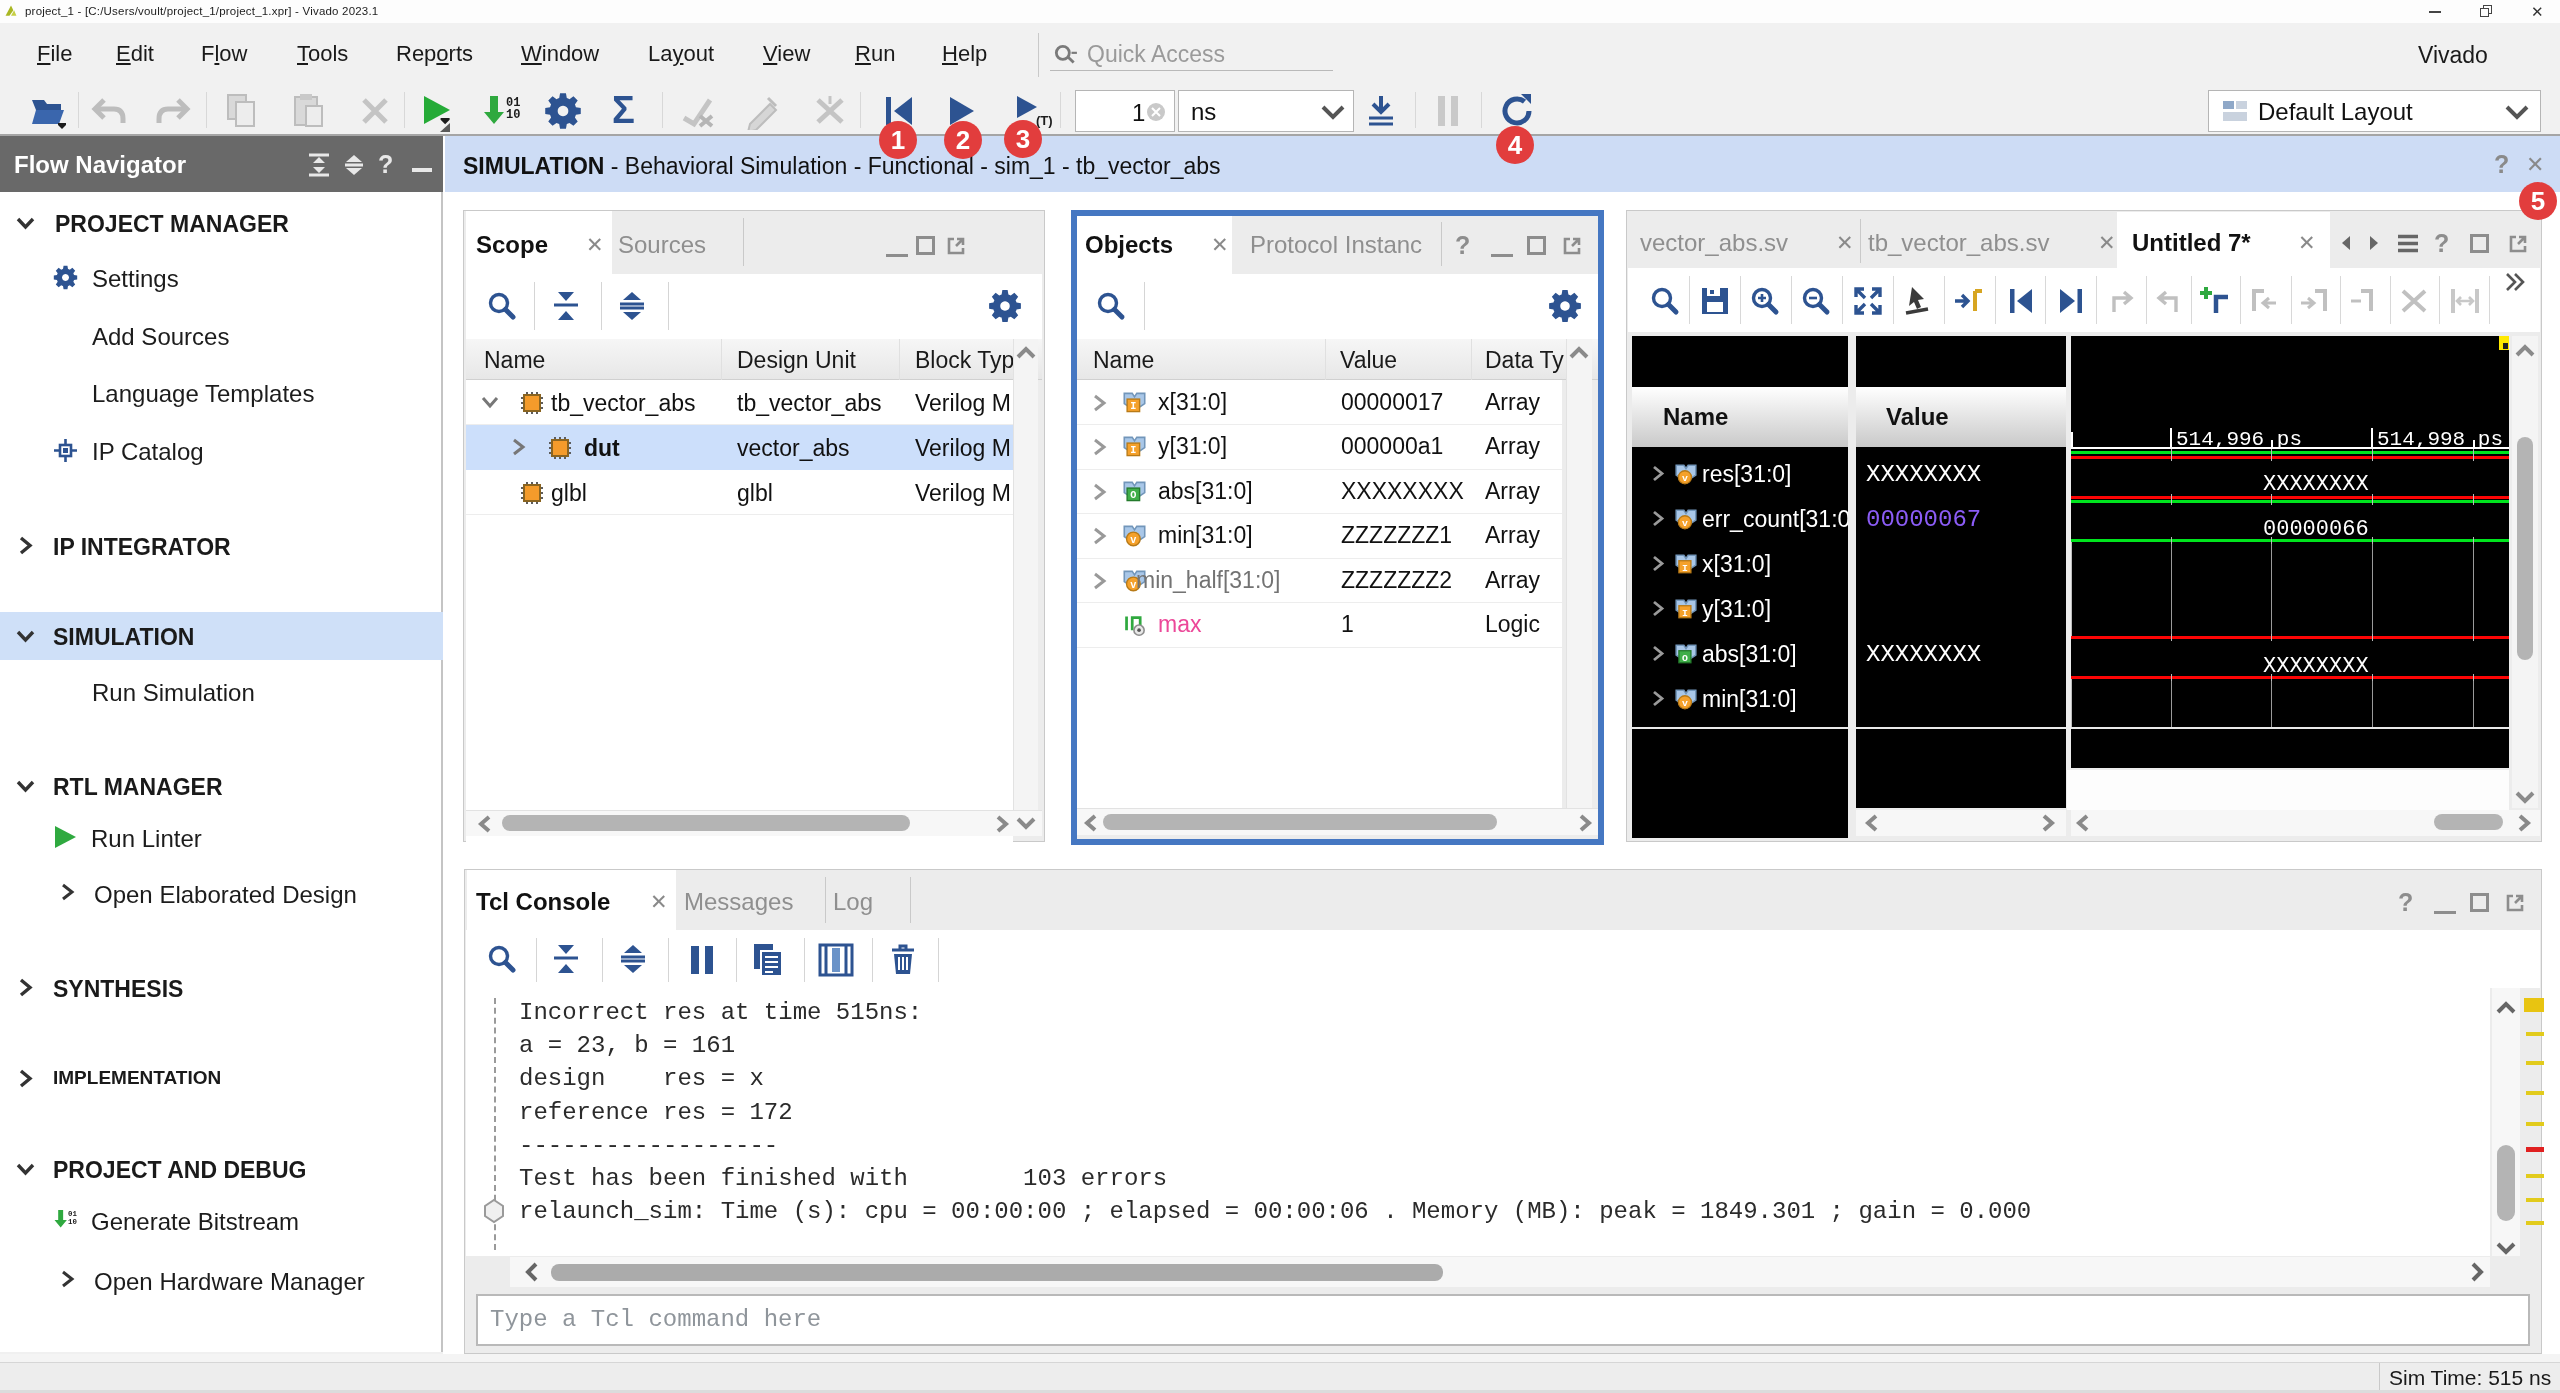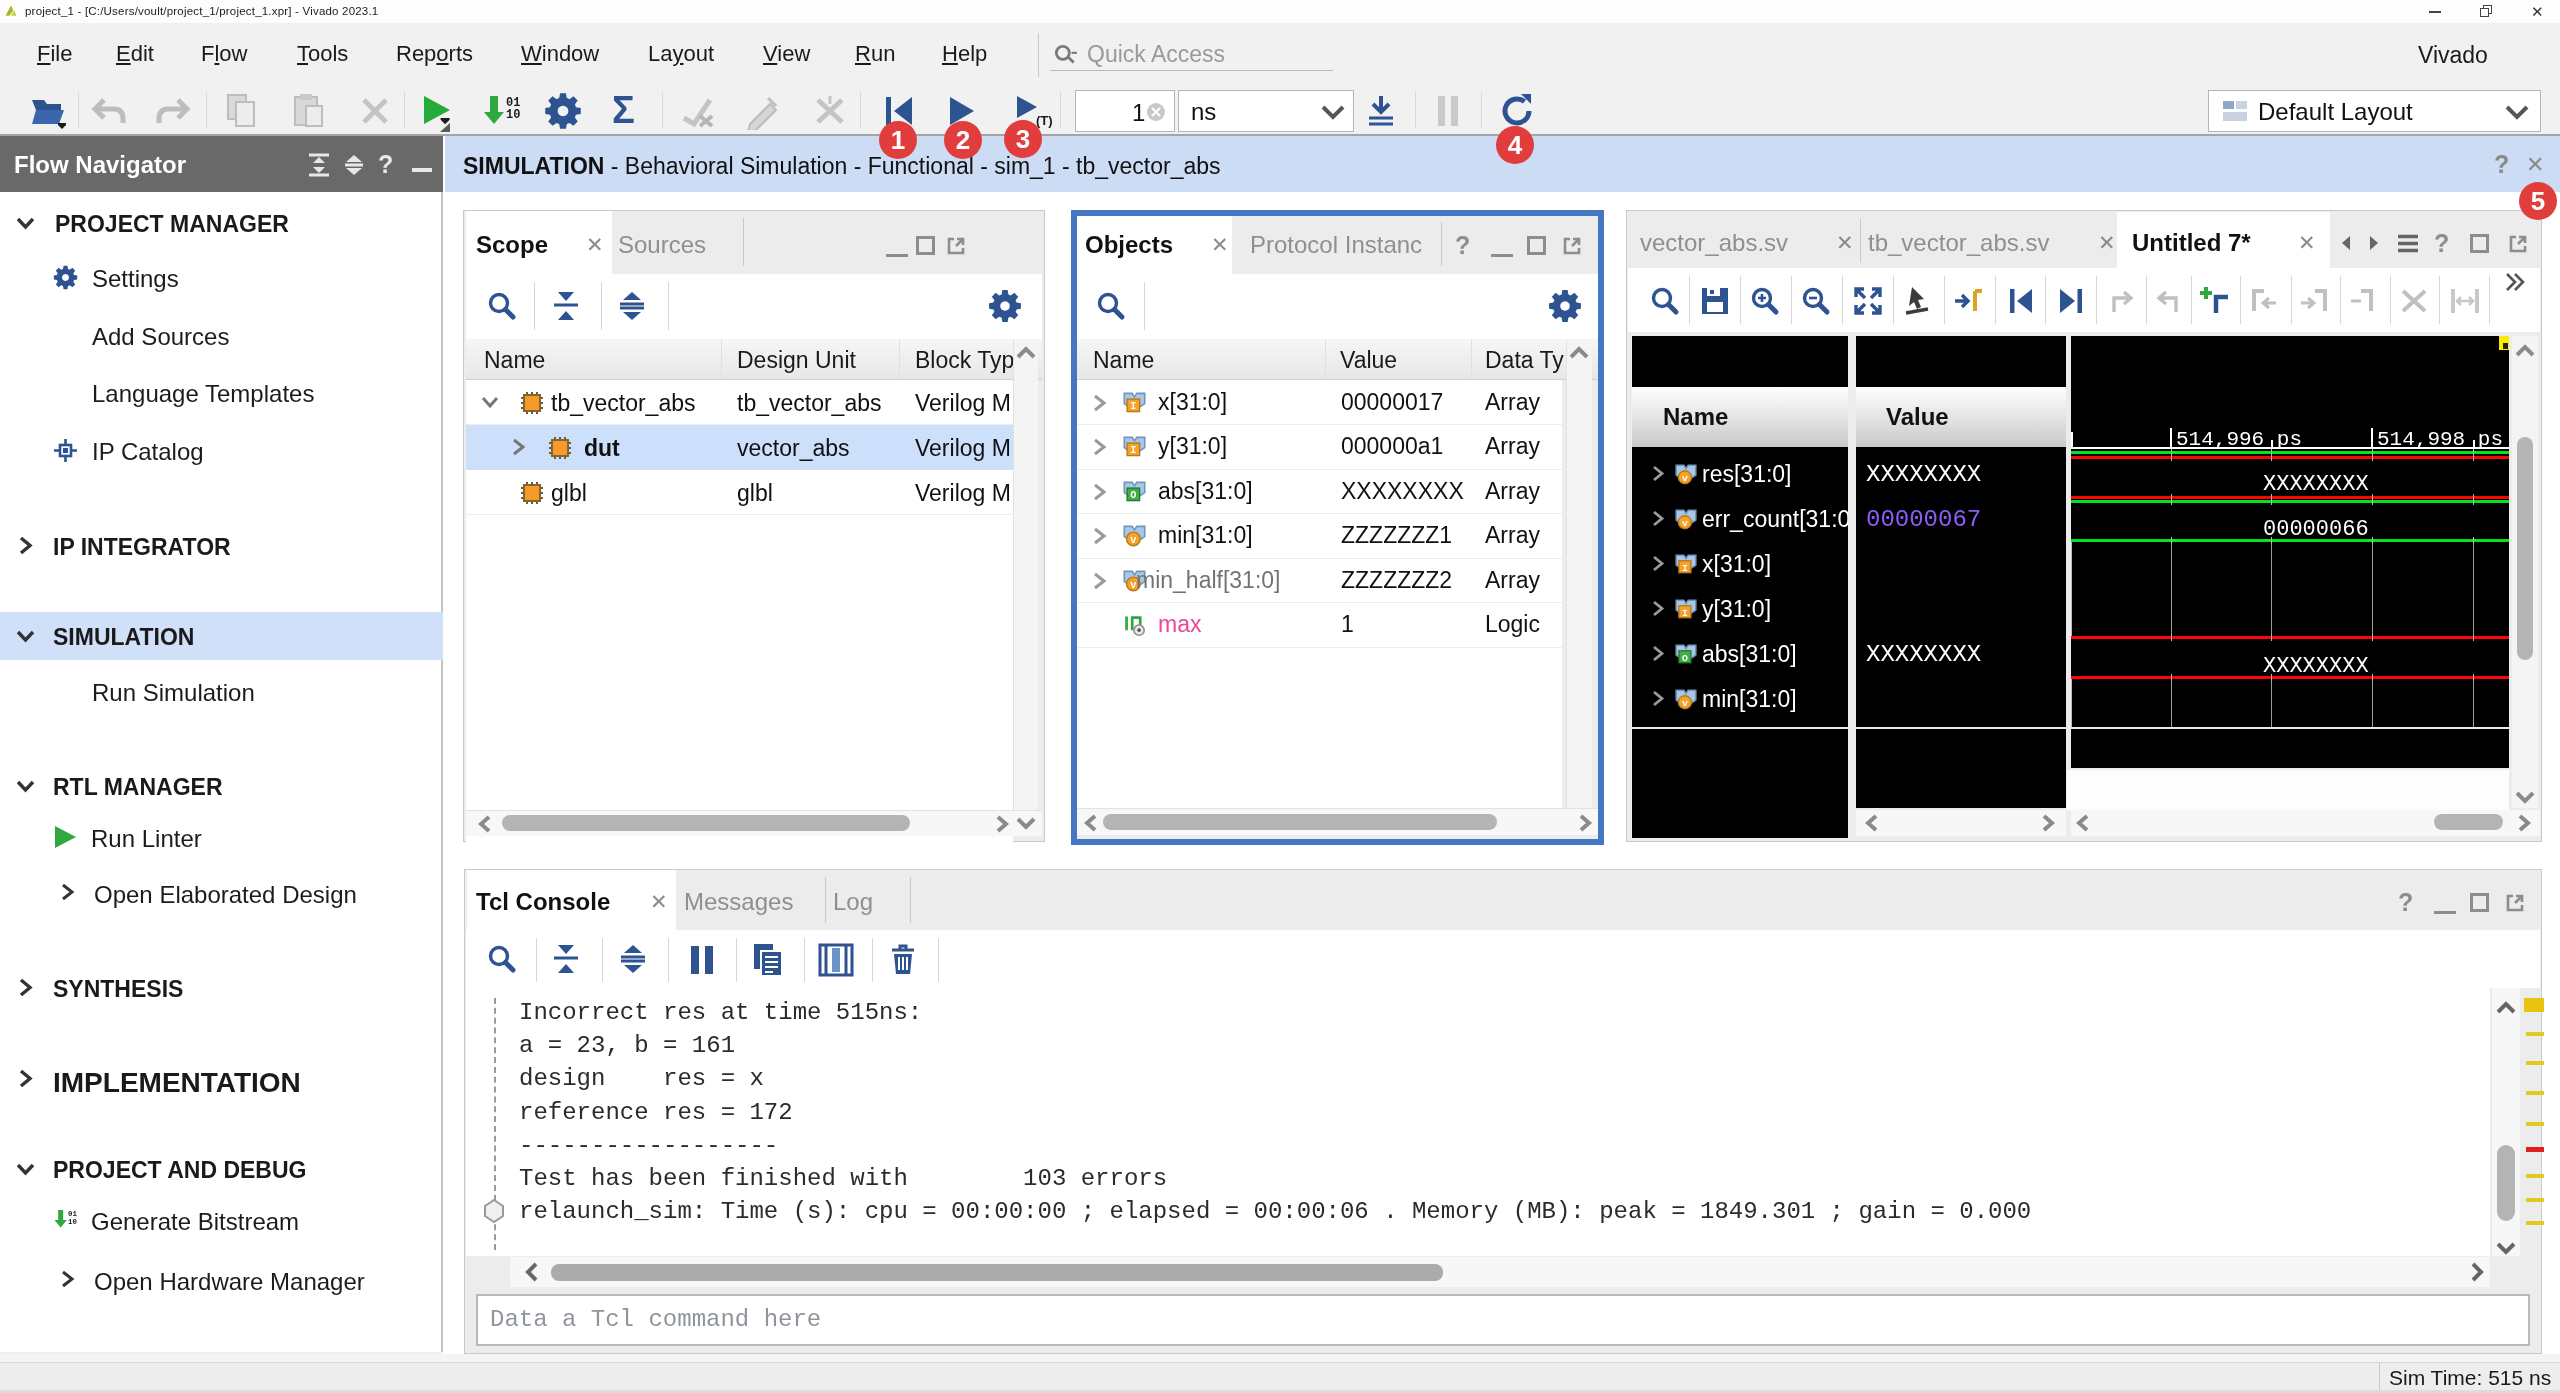--- a/index.html
+++ b/index.html
@@ -305,21 +305,21 @@
       <svg width="17" height="19" viewBox="0 0 17 19">
         <path d="M4 2 L13 9.5 L4 17" fill="none" stroke="#333" stroke-width="3.4"></path>
       </svg>
     </div>
 <div class="a" style="left:53px;top:976px;font-size:23px;font-weight:bold;color:#1a1a1a">SYNTHESIS</div>
 <div class="a" style="left:17px;top:1069px">
       <svg width="17" height="19" viewBox="0 0 17 19">
         <path d="M4 2 L13 9.5 L4 17" fill="none" stroke="#333" stroke-width="3.4"></path>
       </svg>
     </div>
-<div class="a" style="left:53px;top:1067px;font-size:28px;font-weight:bold;color:#1a1a1a">IMPLEMENTATION</div>
+<div class="a" style="left:53px;top:1067px;font-size:19px;font-weight:bold;color:#1a1a1a">IMPLEMENTATION</div>
 <div class="a" style="left:16px;top:1161px">
       <svg width="19" height="16" viewBox="0 0 19 16">
         <path d="M2 4 L9.5 12 L17 4" fill="none" stroke="#333" stroke-width="3.4"></path>
       </svg>
     </div>
 <div class="a" style="left:53px;top:1157px;font-size:23px;font-weight:bold;color:#1a1a1a">PROJECT AND DEBUG</div>
 <div class="a" style="left:52px;top:1206px">
       <svg width="26" height="28" viewBox="0 0 42 40">
         <path d="M10 4 v16 h-6 l10 12 10 -12 h-6 V4 Z" fill="#2fa93f"></path>
         <text x="26" y="14" font-size="12" font-weight="bold" fill="#1c1c1c" font-family="Liberation Mono">01</text>
@@ -1085,21 +1085,21 @@
       </svg>
     </div>
 <div class="a" style="left:551px;top:1264px;width:892px;height:17px;background:#ababab;border-radius:8px"></div>
 <div class="a" style="left:2468px;top:1262px">
       <svg width="18" height="20" viewBox="0 0 18 20">
         <path d="M5 2 L13 10 L5 18" fill="none" stroke="#666" stroke-width="4"></path>
       </svg>
     </div>
 
 <div class="a" style="left:476px;top:1294px;width:2054px;height:52px;background:#fff;border:2px solid #b9b9b9"></div>
-<div class="a mono" style="left:490px;top:1306px;font-size:24px;color:#8f959b">Data a Tcl command here</div>
+<div class="a mono" style="left:490px;top:1306px;font-size:24px;color:#8f959b">Type a Tcl command here</div>
 
 <div class="a" style="left:2492px;top:988px;width:28px;height:268px;background:#f7f7f7"></div>
 <div class="a" style="left:2496px;top:1000px">
       <svg width="20" height="16" viewBox="0 0 20 16">
         <path d="M2 12 L10 4 L18 12" fill="none" stroke="#666" stroke-width="4"></path>
       </svg>
     </div>
 <div class="a" style="left:2497px;top:1145px;width:18px;height:76px;background:#b4b4b4;border-radius:9px"></div>
 <div class="a" style="left:2496px;top:1240px">
       <svg width="20" height="16" viewBox="0 0 20 16">

